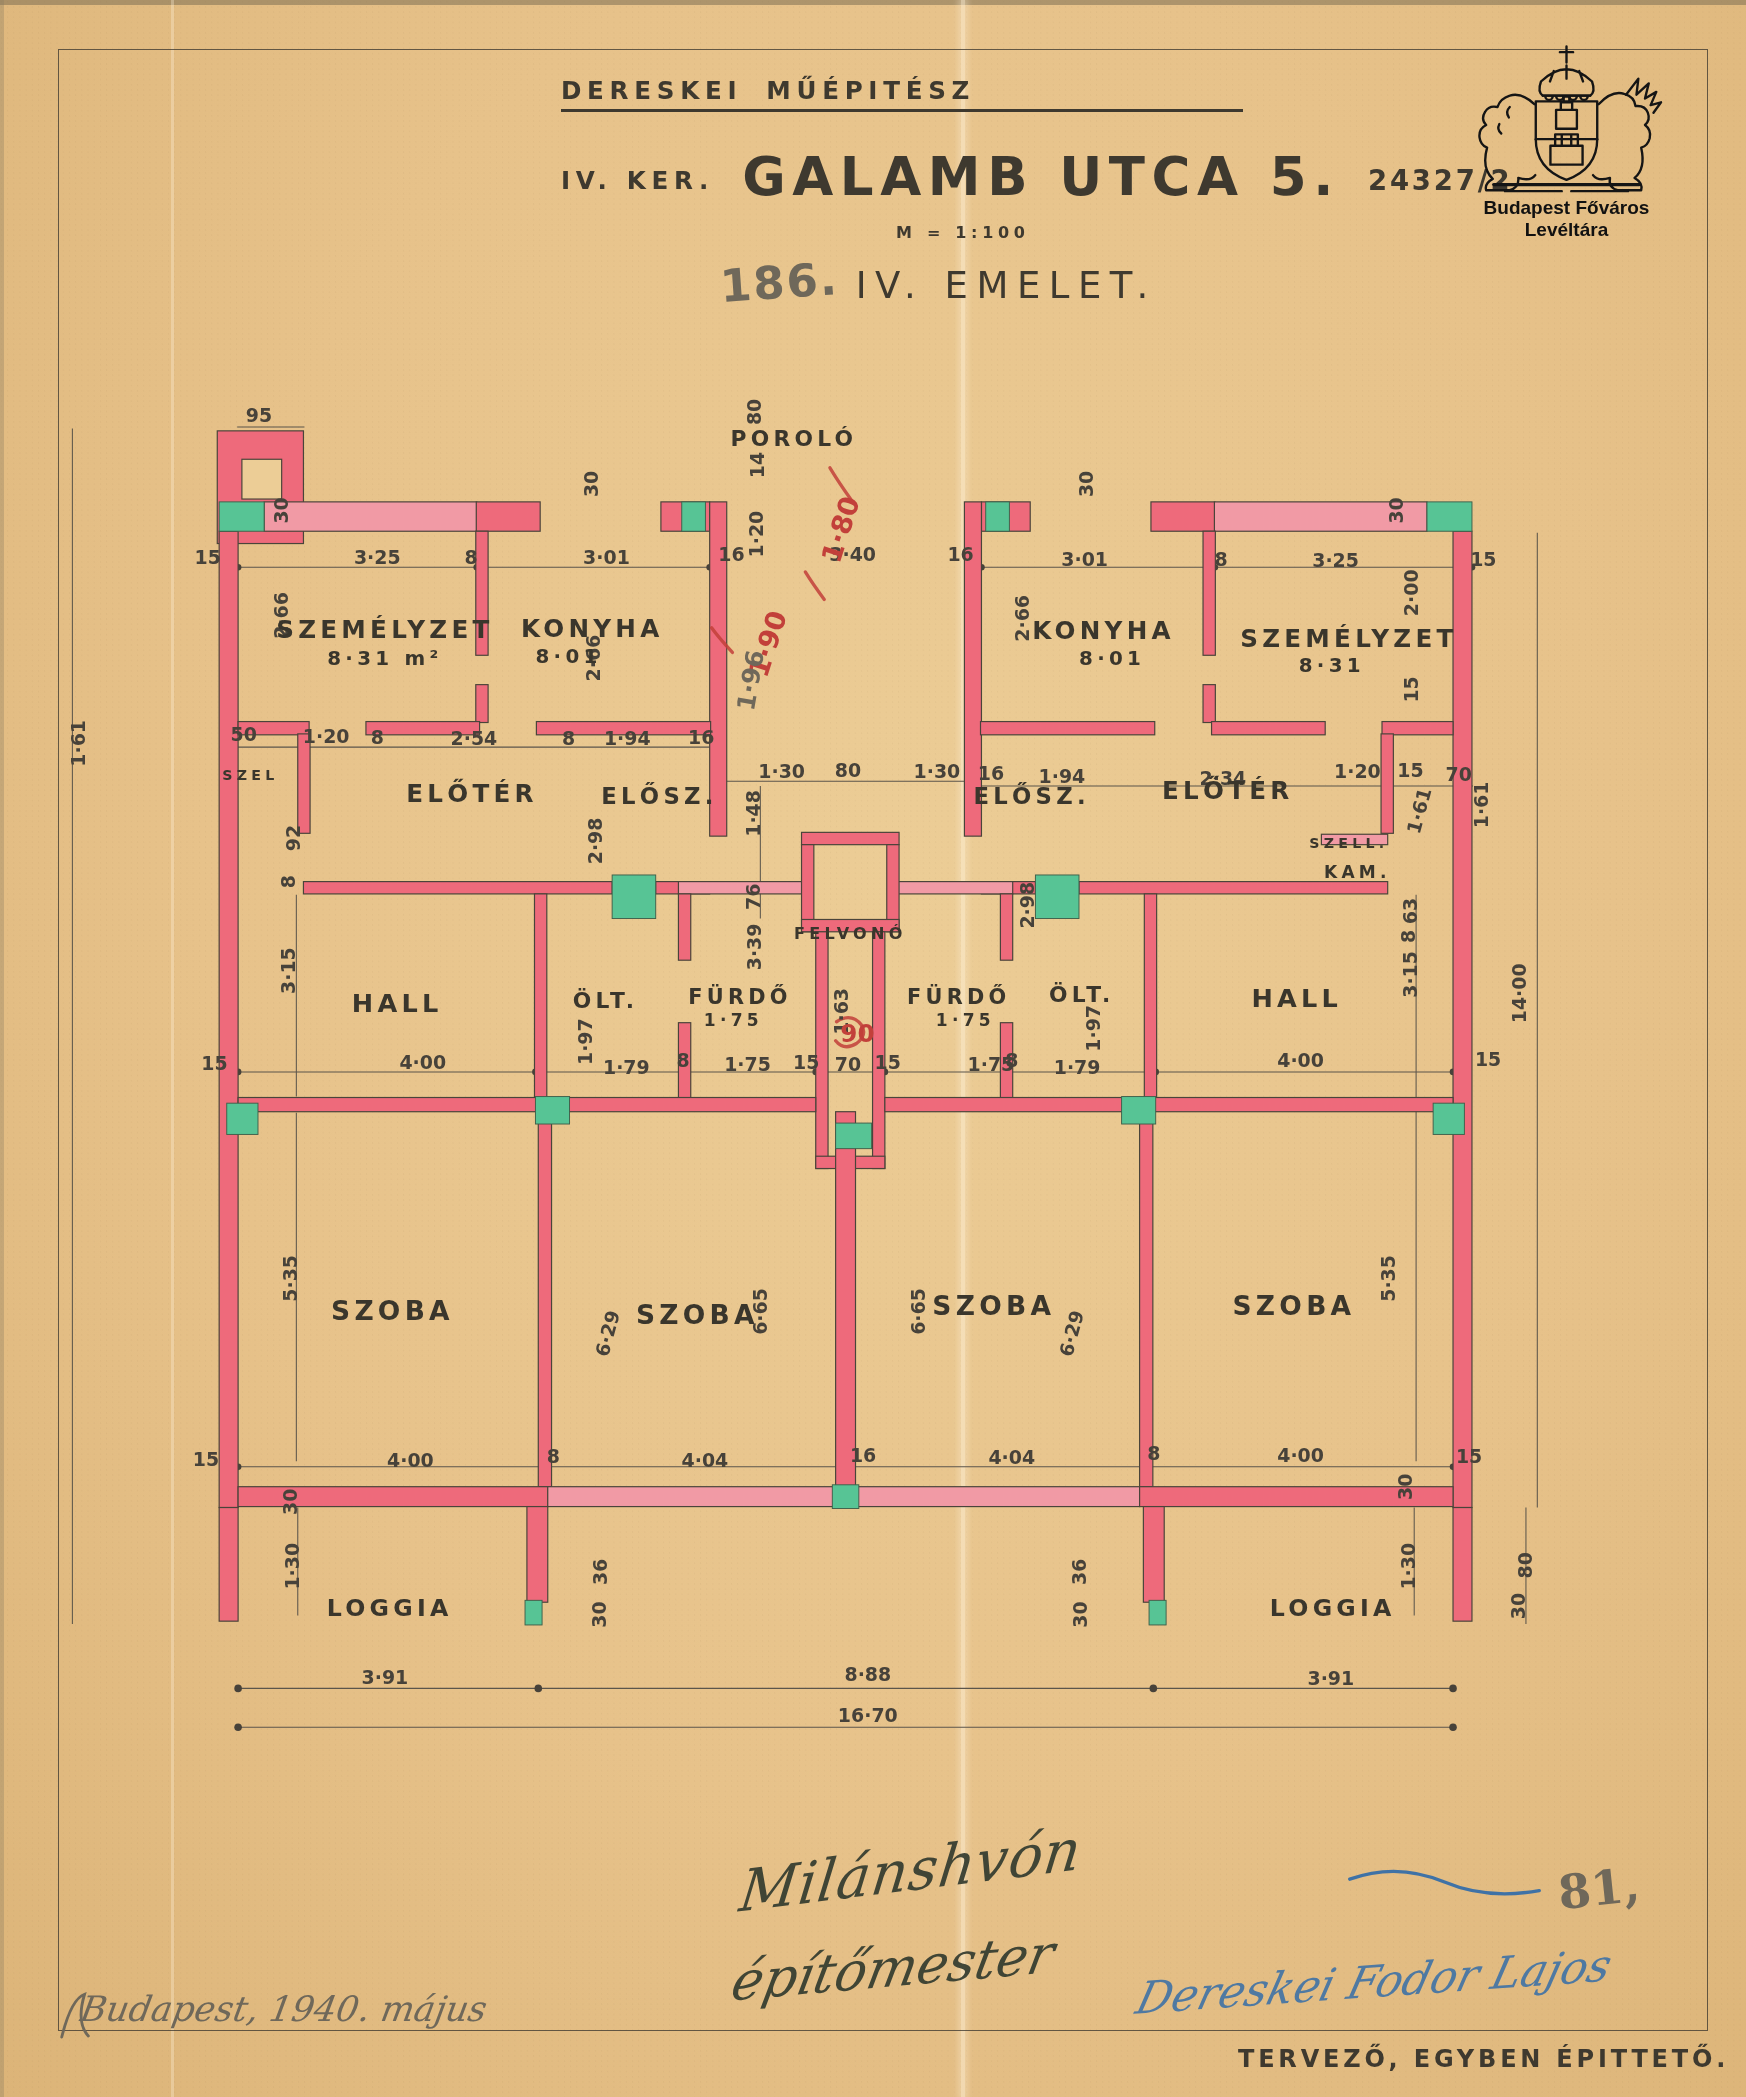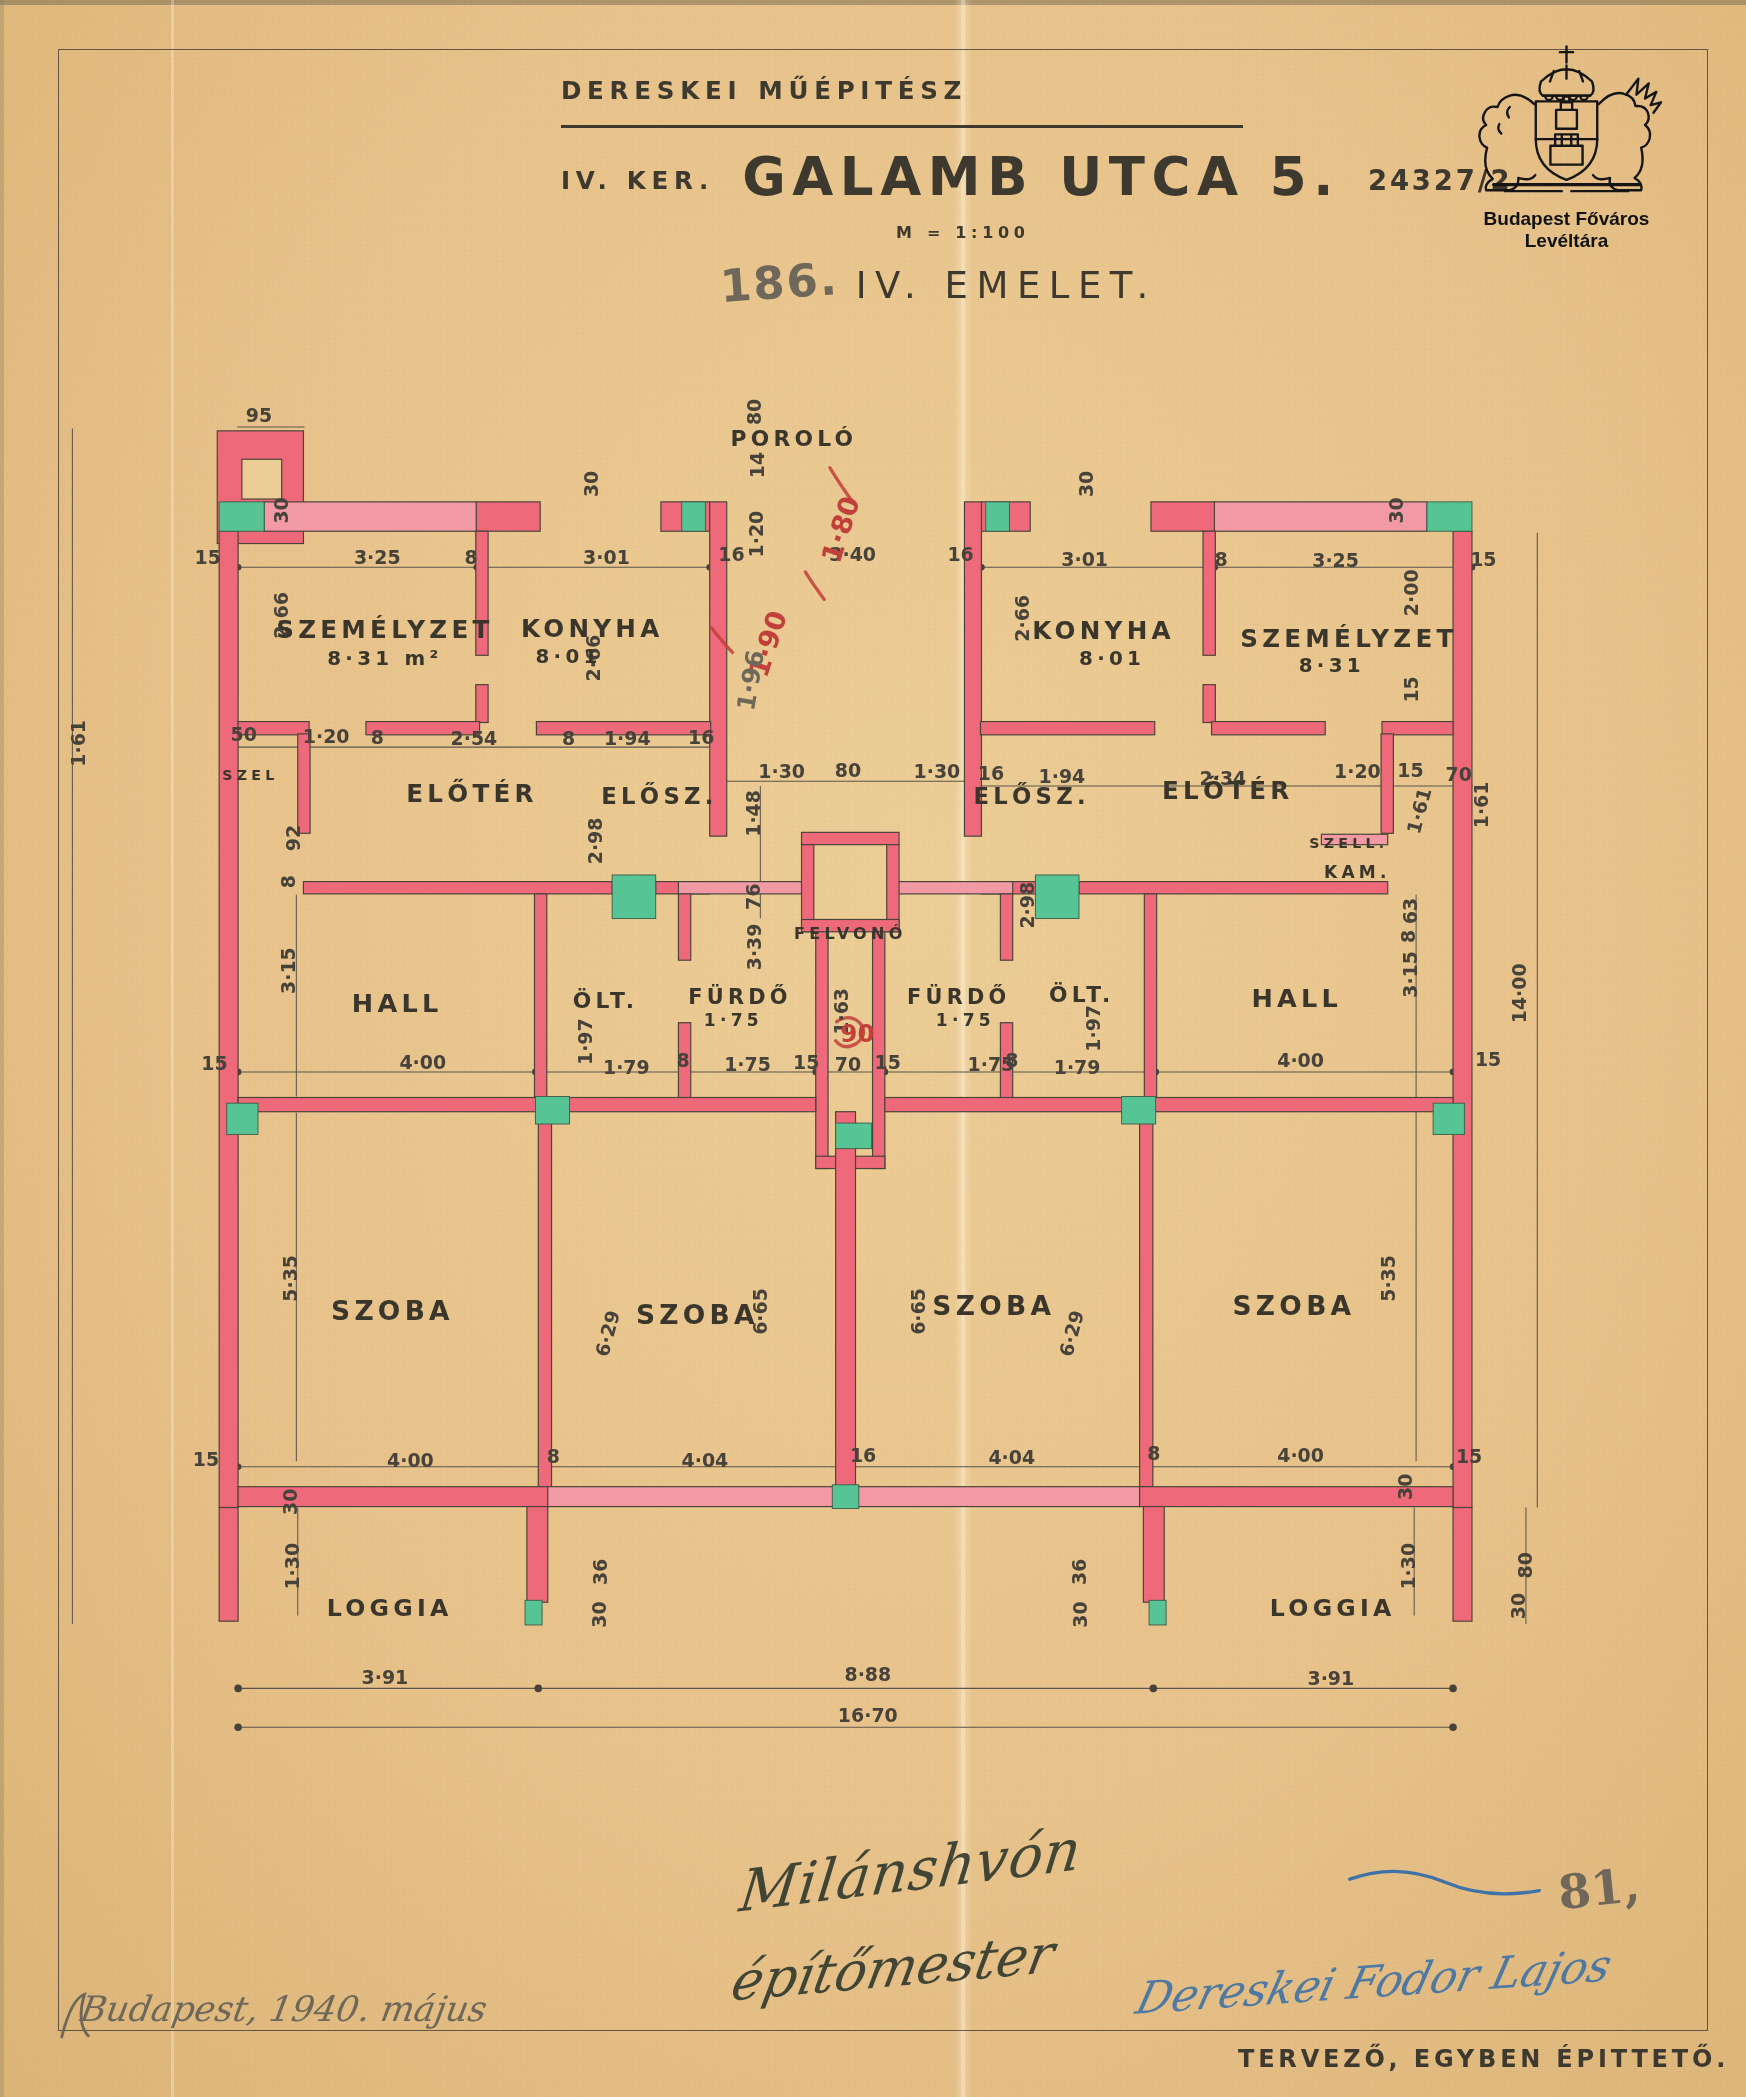--- a/index.html
+++ b/index.html
@@ -14,33 +14,33 @@
       radial-gradient(circle at 1.4px 1.9px, rgba(110,85,45,.055) 0.6px, transparent 0.9px),
       radial-gradient(ellipse at 52% 42%, var(--paper-lt) 0%, var(--paper) 55%, var(--paper-dk) 100%);
     background-size:6.2px 5.2px,100% 100%;}
   .scan-edge-top{position:absolute;left:0;top:0;width:100%;height:4.7px;background:#7e6f54;opacity:.55}
   .scan-edge-left{position:absolute;left:0;top:0;width:3.8px;height:100%;background:#8d7d60;opacity:.35}
   .fold-v{position:absolute;top:0;width:4.3px;height:100%;background:rgba(255,244,220,.5);box-shadow:0 0 6.6px 2.8px rgba(255,244,220,.35)}
   .fold-v2{position:absolute;top:0;width:2.8px;height:100%;background:rgba(255,244,220,.32)}
   .border-frame{position:absolute;left:58px;top:49px;width:1650px;height:1982px;border:1.9px solid rgba(62,57,47,.78)}
   
   .hdr{position:absolute;color:var(--ink);white-space:nowrap}
-  .hdr-row1{left:561px;top:76px;width:682px;border-bottom:3.3px solid var(--ink);padding-bottom:20px;display:flex;gap:16px}
+  .hdr-row1{left:561px;top:76px;width:682px;border-bottom:3.3px solid var(--ink);padding-bottom:4px;display:flex;gap:24px}
   .hdr-small{font-size:24.6px;letter-spacing:5.7px;font-weight:bold}
   .hdr-big{font-size:49px;letter-spacing:7.6px;font-weight:bold;line-height:.9}
   .hdr-row2{left:561px;top:152px;width:691px;display:flex;align-items:flex-start;gap:28px}
   .hdr-big2{font-size:53px;letter-spacing:6.6px;font-weight:bold;line-height:.95}
   .hdr-lot{font-size:27.5px;letter-spacing:2.8px;font-weight:bold;padding-top:12.3px}
   .hdr-scale{left:896px;top:223px;font-size:16px;letter-spacing:4.7px;font-weight:bold}
   .title-row{position:absolute;left:720px;top:256px;display:flex;gap:17px;align-items:baseline}
   .title-num{font-size:45px;color:var(--pencil);font-weight:bold;letter-spacing:1.9px;transform:rotate(-4deg)}
   .title-txt{font-size:37px;color:var(--ink);font-weight:normal;letter-spacing:8.5px}
   
   .stamp{position:absolute;left:1448px;top:38px;width:237px;text-align:center;color:#111}
-  .stamp-caption{font-family:"Liberation Sans",sans-serif;font-size:19px;font-weight:bold;margin-top:12px;letter-spacing:0px}
+  .stamp-caption{font-family:"Liberation Sans",sans-serif;font-size:19px;font-weight:bold;margin-top:1px;letter-spacing:0px}
   
   svg.plan{position:absolute;left:0;top:0}
   .walls rect{fill:var(--wall);stroke:#4a443a;stroke-width:2.5}
   .walls rect.lt{fill:#f19aa5}
   .piers rect{fill:var(--pier);stroke:#3f5f4a;stroke-width:2}
   .white rect{fill:var(--paper-lt);stroke:#4a443a;stroke-width:2.5}
   .ink line,.ink path,.ink rect,.ink circle,.ink ellipse{stroke:#45403500;}
   .ink *{stroke:#454035;stroke-width:3;fill:none}
   .dimline line{stroke:#5b554b;stroke-width:2.2}
   .dimline circle{fill:#47423a;stroke:none}

